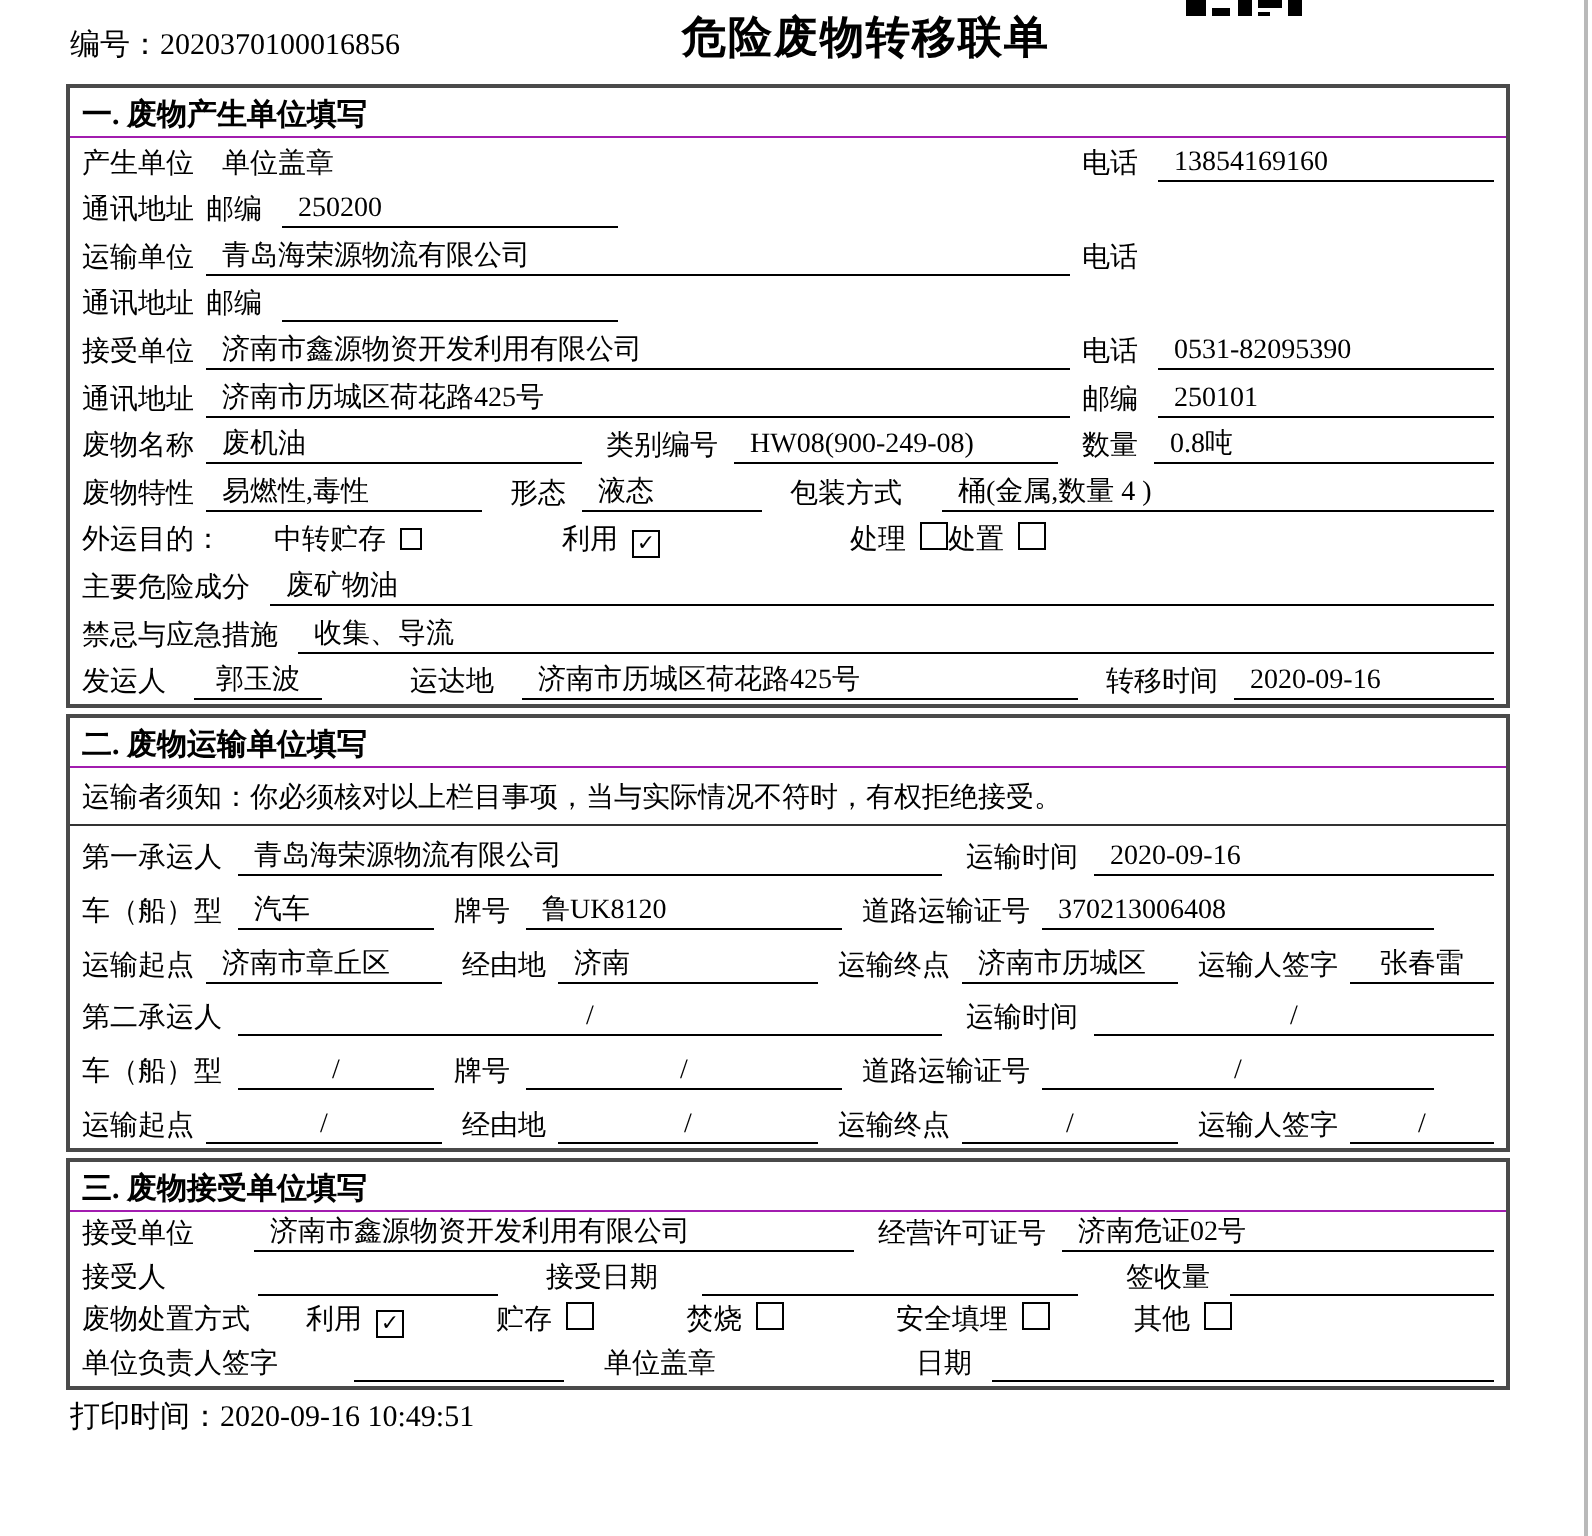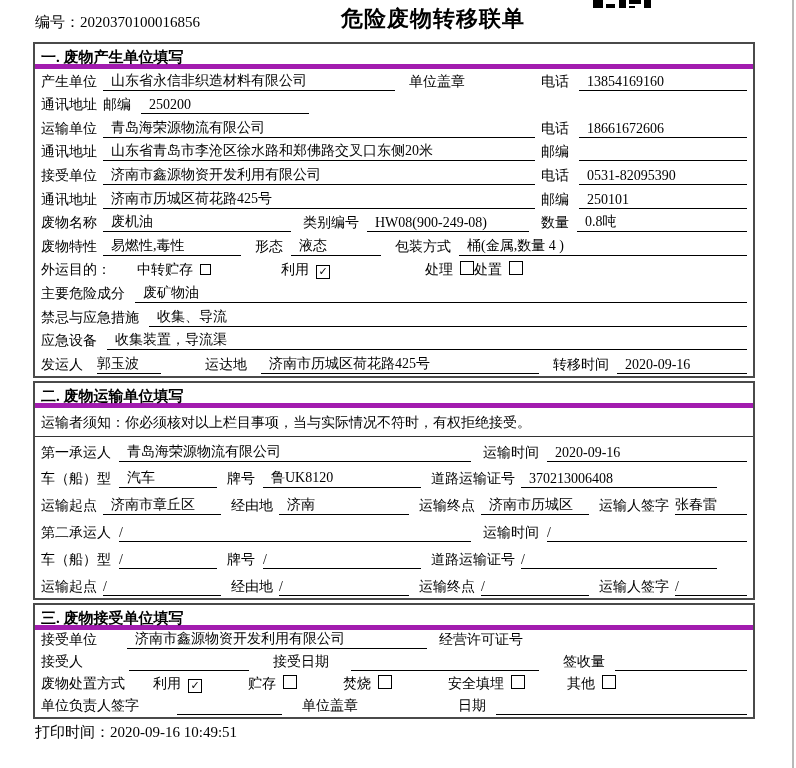--- a/index.html
+++ b/index.html
@@ -13,34 +13,34 @@
   .title { position:absolute; left:70px; right:0; top:4px; text-align:center;
            font-size:22px; font-weight:bold; letter-spacing:1px; }
   .qr { position:absolute; left:593px; top:0; width:62px; height:9px; }
   .qr div { position:absolute; background:#000; }
   .edge { position:absolute; right:2px; top:0; width:2px; height:768px; background:#b9b9b9; }
 
   .form { margin-left:33px; width:722px; }
   .sec { border:2px solid #4a4a4a; background:#fff; box-sizing:border-box; }
   .sec + .sec { margin-top:3px; }
   .sh { font-weight:bold; font-size:15px; height:25px; box-sizing:border-box;
-        padding:4px 6px 0; border-bottom:5px solid #a21caf; }
+        padding:4px 6px 0; border-bottom:1px solid #a21caf; }
   .notice { height:29px; box-sizing:border-box; padding:6px 6px 0; border-bottom:1px solid #333; }
 
   .row { display:flex; align-items:flex-end; padding:0 6px 2px; box-sizing:border-box; }
   .s1 .row { height:23.6px; }
   .s2 .row { height:26.8px; }
   .s3 .row { height:21.8px; }
 
   .lb { white-space:nowrap; flex:0 0 auto; }
   .uv { border-bottom:1px solid #000; white-space:nowrap; overflow:hidden;
         padding:0 4px 0 8px; box-sizing:border-box; flex:0 0 auto; }
   .grow { flex:1 1 auto; }
   .sp { flex:1 1 auto; }
-  .ctr { text-align:left; padding:0; }
+  .ctr { text-align:center; padding:0; }
   .rc { flex:0 0 auto; width:212px; display:flex; align-items:flex-end; }
   .rc .lb { width:44px; padding-left:6px; box-sizing:border-box; }
 
   .opt { white-space:nowrap; flex:0 0 auto; }
   .ck { display:inline-block; width:12px; height:12px; border:1px solid #000;
         line-height:11px; font-size:11px; text-align:center; vertical-align:-1px;
         margin-left:7px; font-family:"DejaVu Sans",sans-serif; }
   .ck.sm { width:9px; height:9px; line-height:9px; font-size:9px; }
 
   .print { margin:4px 0 0 35px; font-size:15px; white-space:nowrap; }
@@ -63,21 +63,20 @@
   </div>
 </div>
 
 <div class="form">
 
   <div class="sec s1">
     <div class="sh">一. 废物产生单位填写</div>
 
     <div class="row">
       <span class="lb">产生单位</span>
-      <span class="uv" style="width:292px;margin-left:6px">山东省永信非织造材料有限公司</span>
       <span class="lb" style="margin-left:14px">单位盖章</span>
       <span class="sp"></span>
       <span class="rc">
         <span class="lb">电话</span>
         <span class="uv grow">13854169160</span>
       </span>
     </div>
 
     <div class="row">
       <span class="lb">通讯地址</span>
@@ -85,27 +84,25 @@
         <span class="lb">邮编</span>
         <span class="uv grow">250200</span>
       </span>
     </div>
 
     <div class="row">
       <span class="lb">运输单位</span>
       <span class="uv grow" style="margin-left:6px">青岛海荣源物流有限公司</span>
       <span class="rc">
         <span class="lb">电话</span>
-        <span class="uv grow">18661672606</span>
       </span>
     </div>
 
     <div class="row">
       <span class="lb">通讯地址</span>
-      <span class="uv grow" style="margin-left:6px">山东省青岛市李沧区徐水路和郑佛路交叉口东侧20米</span>
       <span class="rc">
         <span class="lb">邮编</span>
         <span class="uv grow"></span>
       </span>
     </div>
 
     <div class="row">
       <span class="lb">接受单位</span>
       <span class="uv grow" style="margin-left:6px">济南市鑫源物资开发利用有限公司</span>
       <span class="rc">
@@ -131,45 +128,41 @@
       <span class="lb" style="margin-left:12px">数量</span>
       <span class="uv grow" style="margin-left:8px">0.8吨</span>
     </div>
 
     <div class="row">
       <span class="lb">废物特性</span>
       <span class="uv" style="width:138px;margin-left:6px">易燃性,毒性</span>
       <span class="lb" style="margin-left:14px">形态</span>
       <span class="uv" style="width:90px;margin-left:8px">液态</span>
       <span class="lb" style="margin-left:14px">包装方式</span>
-      <span class="uv grow" style="margin-left:8px">桶(金属,数量 4 )</span>
+      <span class="uv grow" style="margin-left:20px">桶(金属,数量 4 )</span>
     </div>
 
     <div class="row">
       <span class="lb">外运目的：</span>
       <span class="opt" style="margin-left:26px"><span>中转贮存</span><span class="ck sm"></span></span>
       <span class="opt" style="margin-left:70px"><span>利用</span><span class="ck">✓</span></span>
       <span class="opt" style="margin-left:95px"><span>处理</span><span class="ck"></span></span>
       <span class="opt" style=""><span>处置</span><span class="ck"></span></span>
     </div>
 
     <div class="row">
       <span class="lb">主要危险成分</span>
       <span class="uv grow" style="margin-left:10px">废矿物油</span>
     </div>
 
     <div class="row">
       <span class="lb">禁忌与应急措施</span>
       <span class="uv grow" style="margin-left:10px">收集、导流</span>
     </div>
 
-    <div class="row">
-      <span class="lb">应急设备</span>
-      <span class="uv grow" style="margin-left:10px">收集装置，导流渠</span>
-    </div>
 
     <div class="row">
       <span class="lb">发运人</span>
       <span class="uv ctr" style="width:64px;margin-left:14px">郭玉波</span>
       <span class="lb" style="margin-left:44px">运达地</span>
       <span class="uv" style="width:278px;margin-left:14px">济南市历城区荷花路425号</span>
       <span class="lb" style="margin-left:14px">转移时间</span>
       <span class="uv grow" style="margin-left:8px">2020-09-16</span>
     </div>
   </div>
@@ -235,20 +228,21 @@
     </div>
   </div>
 
   <div class="sec s3">
     <div class="sh">三. 废物接受单位填写</div>
 
     <div class="row">
       <span class="lb">接受单位</span>
       <span class="uv" style="width:300px;margin-left:30px">济南市鑫源物资开发利用有限公司</span>
       <span class="lb" style="margin-left:12px">经营许可证号</span>
+      <span class="uv grow" style="margin-left:8px">济南危证02号</span>
     </div>
 
     <div class="row">
       <span class="lb">接受人</span>
       <span class="uv" style="width:120px;margin-left:46px"></span>
       <span class="lb" style="margin-left:24px">接受日期</span>
       <span class="uv" style="width:188px;margin-left:22px"></span>
       <span class="lb" style="margin-left:24px">签收量</span>
       <span class="uv grow" style="margin-left:10px"></span>
     </div>

